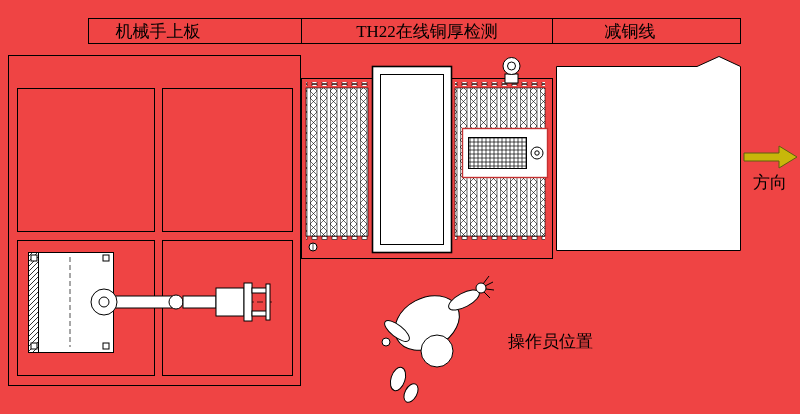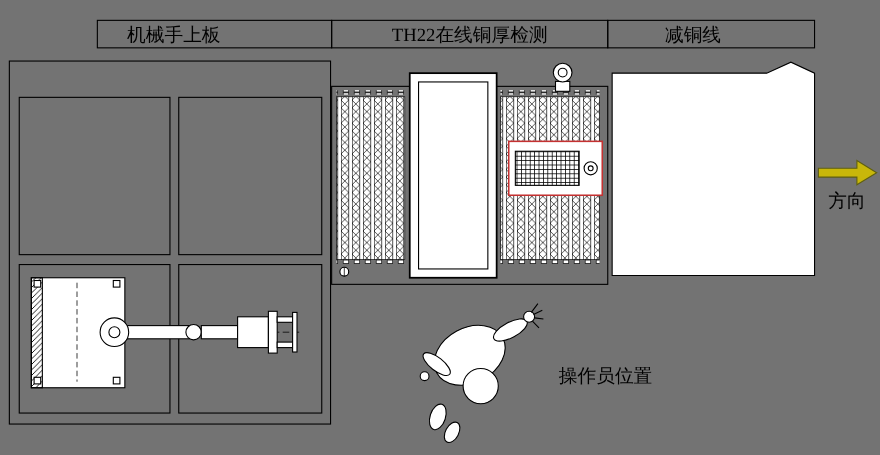--- a/index.html
+++ b/index.html
@@ -1,16 +1,16 @@
 <!DOCTYPE html>
 <html><head>
 <meta charset="utf-8">
 <style>
   html,body{margin:0;padding:0;background:#ffffff;}
-  .stage{position:relative;width:800px;height:414px;background:#737373;overflow:hidden;
+  .stage{position:relative;width:800px;height:414px;background:#ef4444;overflow:hidden;
          font-family:"Liberation Serif","DejaVu Serif",serif;}
   svg{position:absolute;left:0;top:0;}
   text{fill:#000;font-family:"Liberation Serif","DejaVu Serif",serif;}
   .hdr-label{font-size:17px;}
   .annot{font-size:17px;}
 </style>
 </head>
 <body>
 
 <div class="stage">

